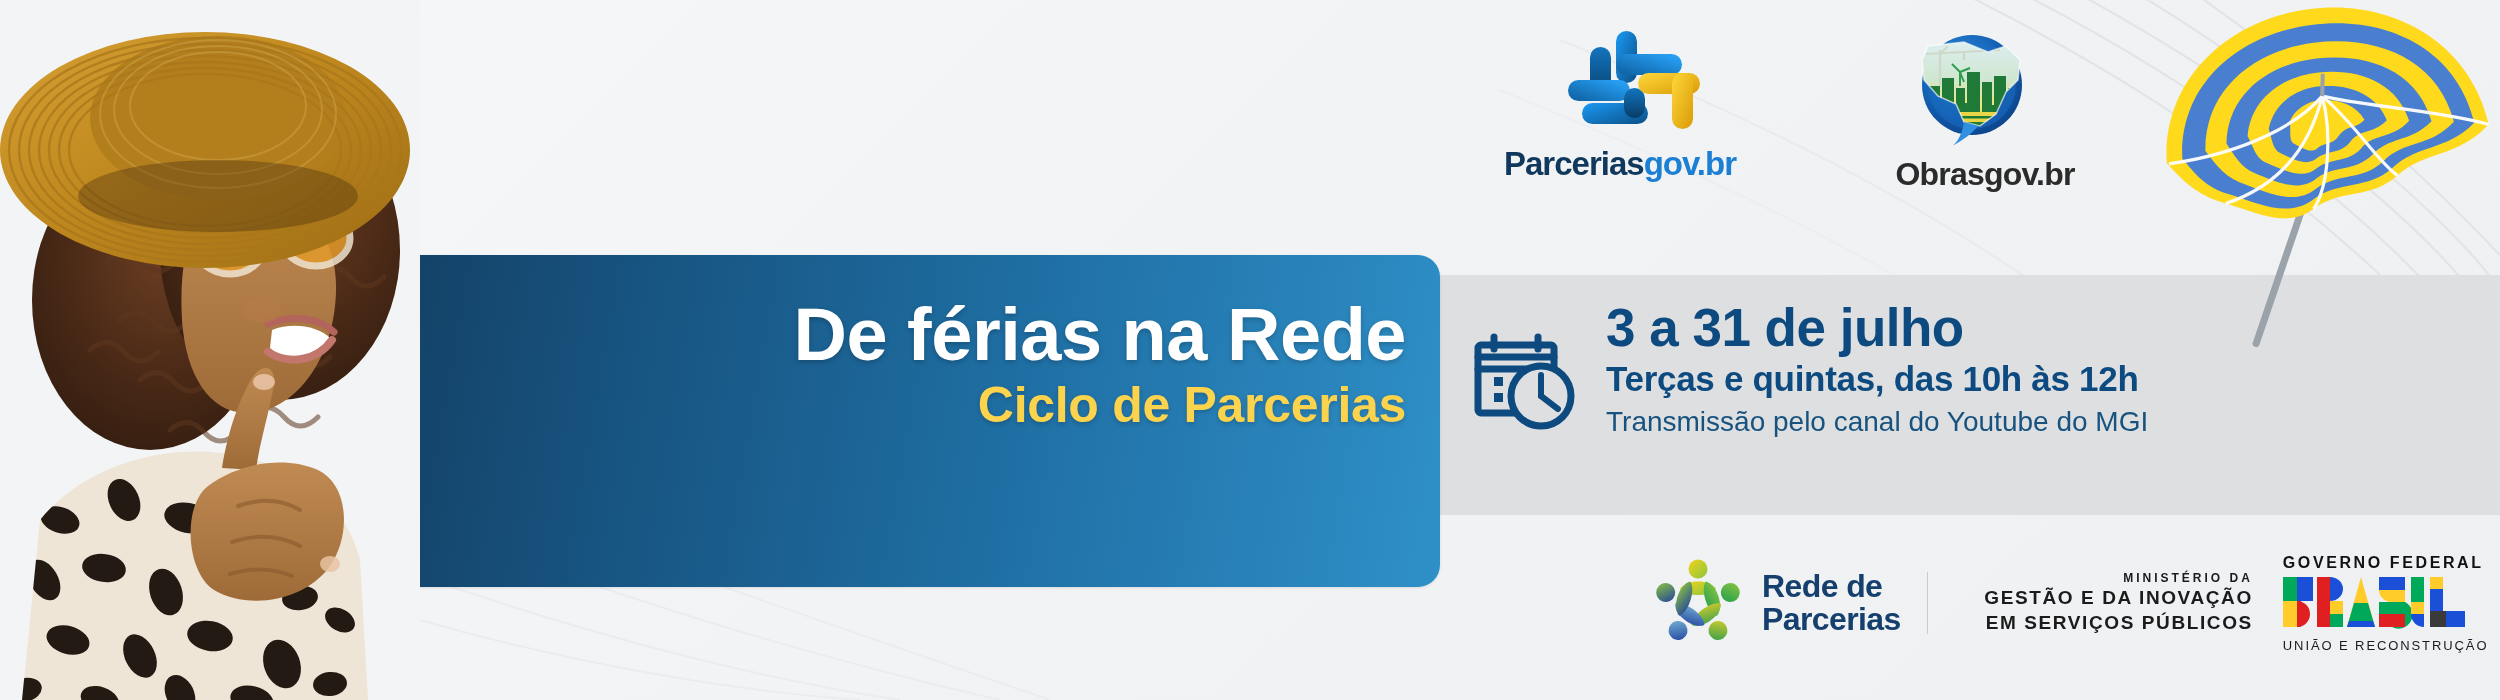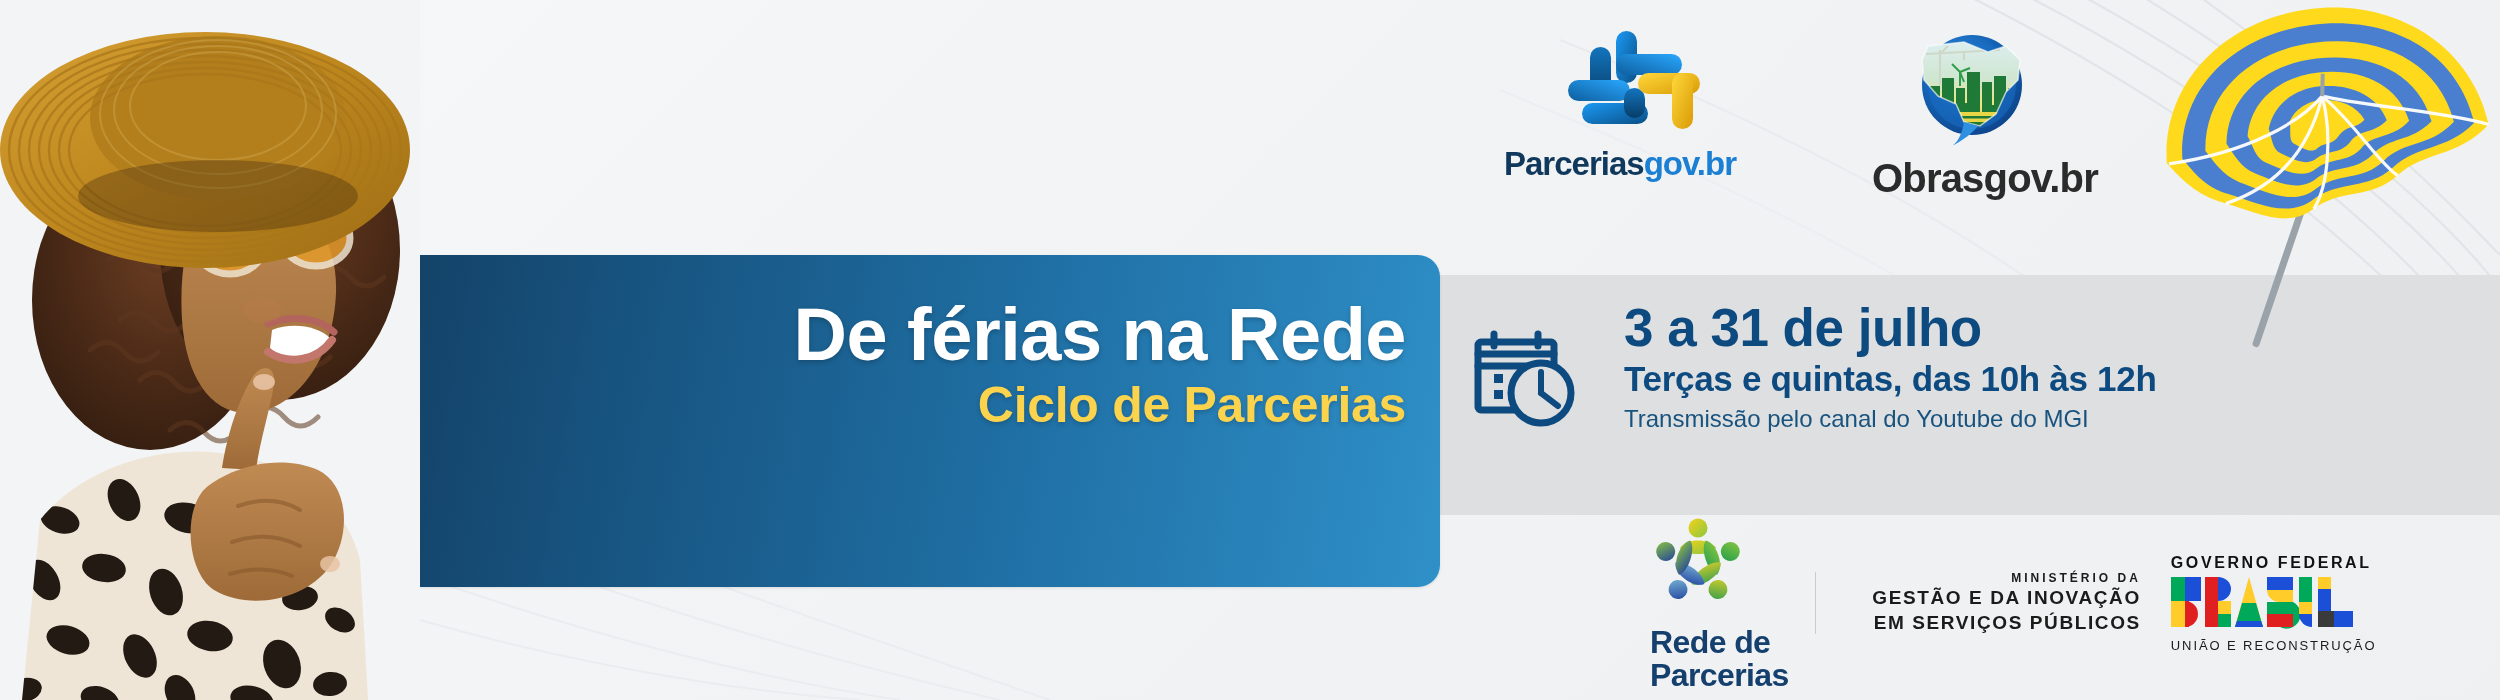--- a/index.html
+++ b/index.html
@@ -42,62 +42,62 @@
     letter-spacing:-0.3px; line-height:1.1; margin-top:6px;
     text-shadow:0 2px 5px rgba(0,0,0,.20);
   }
   
   .gray-band{
     position:absolute; left:1437px; top:275px; width:1063px; height:240px;
     background:#dedfe0; z-index:3;
   }
   .info-row{
     position:absolute; left:1470px; top:300px; display:flex;
-    align-items:center; gap:46px; z-index:7;
+    align-items:center; gap:28px; z-index:7;
   }
   .cal-icon{ flex:0 0 auto; margin-top:22px; }
   .info-texts{ color:#0d4a80; }
   .info-date{
     font-size:53px; font-weight:bold; color:#0d4a80;
     line-height:1.06; letter-spacing:-0.5px;
   }
   .info-when{
     font-size:35px; font-weight:bold; color:#0d4a80;
     line-height:1.18; margin-top:2px; letter-spacing:-0.3px;
   }
   .info-stream{
-    font-size:24px; font-weight:normal; color:#18537f;
+    font-size:28px; font-weight:normal; color:#18537f;
     line-height:1.2; margin-top:6px;
   }
   
   .logo-transferegov{
     position:absolute; left:1470px; top:25px; width:300px; z-index:8;
     text-align:center;
   }
   .logo-transferegov .wm{
     font-size:33px; font-weight:bold; letter-spacing:-1px; margin-top:6px;
   }
   .wm .t1{ color:#10375c; }
   .wm .t2{ color:#1b7fd4; }
   .logo-obrasgov{
     position:absolute; left:1860px; top:30px; width:250px; z-index:8;
     text-align:center;
   }
   .logo-obrasgov .wm2{
-    font-size:40px; font-weight:bold; letter-spacing:-0.8px;
+    font-size:32px; font-weight:bold; letter-spacing:-0.8px;
     color:#2b2b2b; margin-top:7px;
   }
   
   .umbrella{ position:absolute; left:2150px; top:0px; z-index:4; }
   
   .bottom-strip{
     position:absolute; left:1650px; top:548px; height:110px;
     display:flex; align-items:center; gap:0px; z-index:8;
   }
-  .rede-logo{ display:flex; gap:16px;flex-direction:column; }
+  .rede-logo{ display:flex; align-items:center; gap:16px; }
   .rede-text{
     font-size:32px; font-weight:bold; color:#15406e;
     line-height:1.02; letter-spacing:-0.6px;
   }
   .divider-v{
     width:1px; height:62px; background:#c9cbcd; margin:0 26px;
   }
   .ministry{
     text-align:right; color:#1b1b1b; line-height:1.28;
   }

